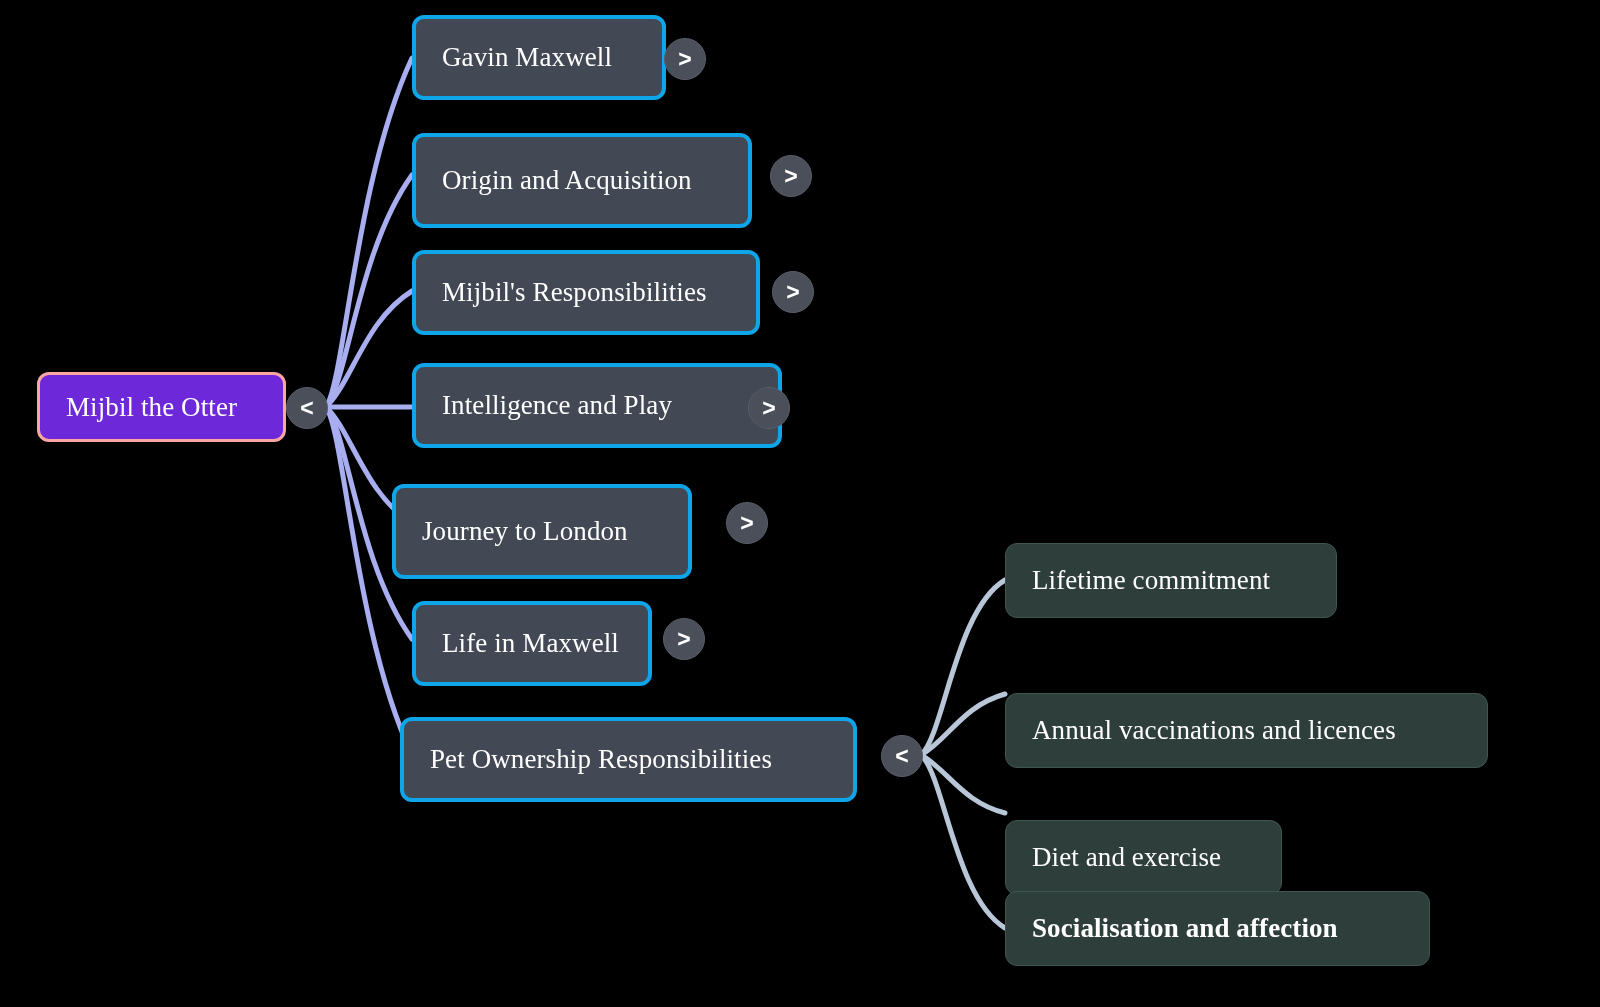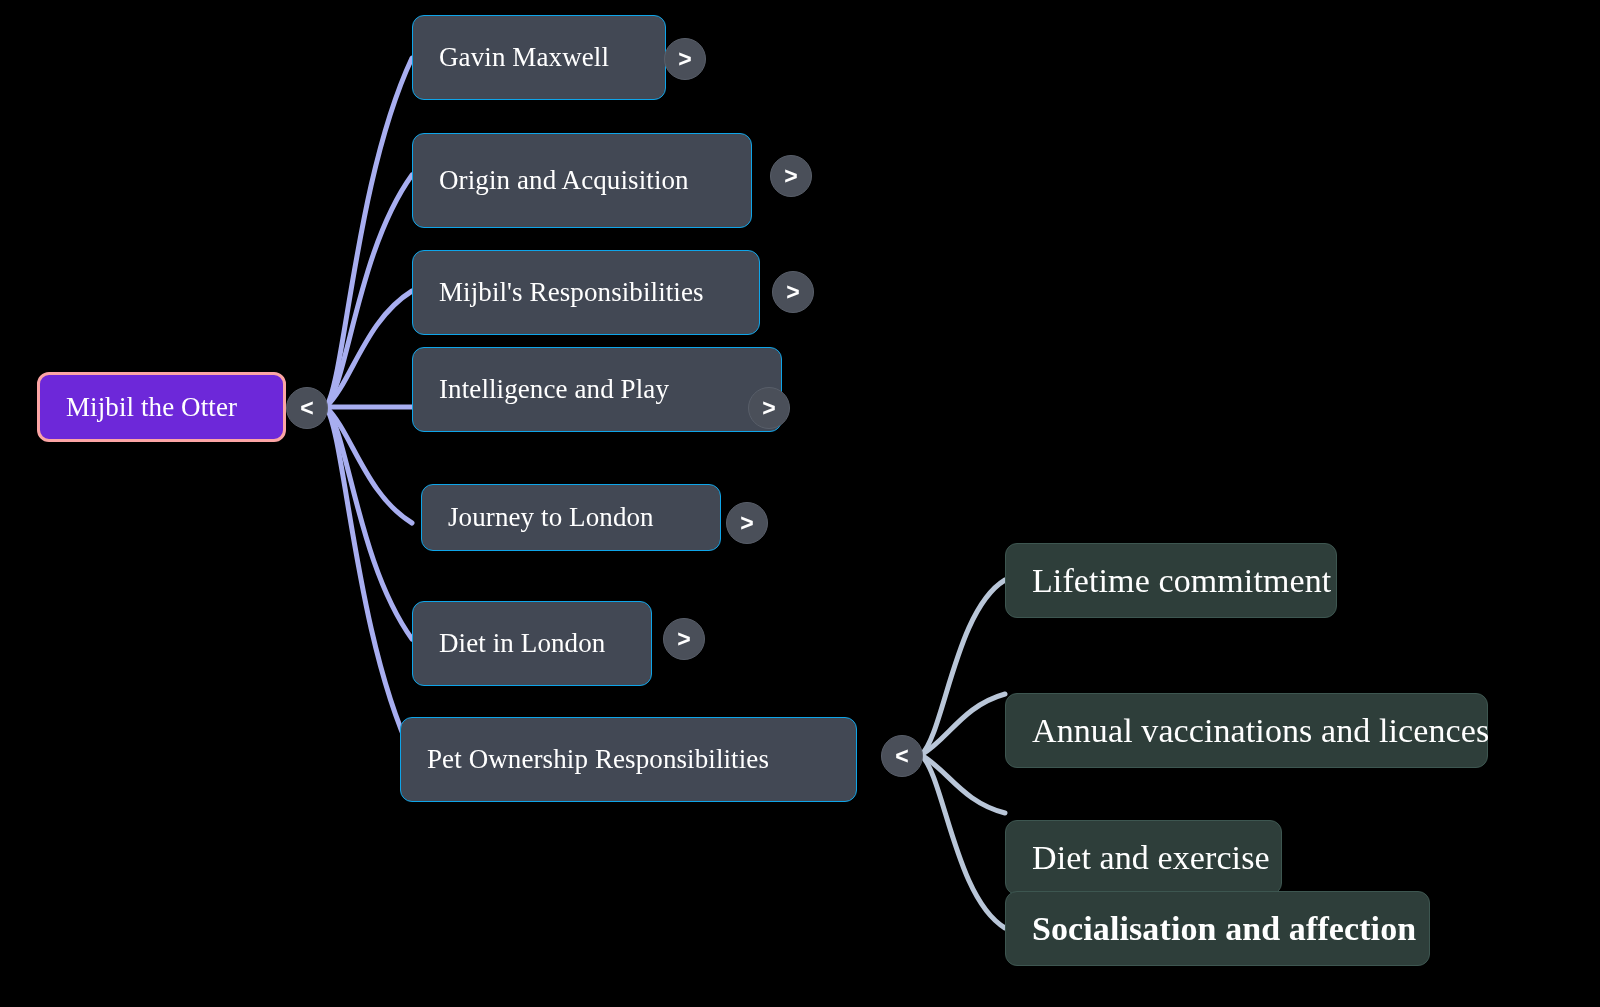--- a/index.html
+++ b/index.html
@@ -40,27 +40,27 @@
     letter-spacing: 0.1px;
   }
   .node-root {
     background: #6d28d9;
     border: 3px solid #fca5a5;
     font-size: 27px;
     margin-left: 8px;
   }
   .node-branch {
     background: #424854;
-    border: 1px solid #0ea5e9;
+    border: 4px solid #0ea5e9;
     font-size: 27px;
   }
   .node-leaf {
     background: #2e3e3a;
     border: 1px solid #3d5650;
-    font-size: 34px;
+    font-size: 27px;
   }
   .toggle {
     position: absolute;
     width: 40px;
     height: 40px;
     border-radius: 50%;
     background: #4a4f59;
     border: 1px solid #585e69;
     color: #ffffff;
     display: flex;
@@ -118,36 +118,36 @@
     <span>&gt;</span>
   </div>
 
   <div class="node node-branch" style="left:412px; top:250px; width:348px; height:85px;">
     <span>Mijbil's Responsibilities</span>
   </div>
   <div class="toggle" style="left:772px; top:271px;">
     <span>&gt;</span>
   </div>
 
-  <div class="node node-branch" style="left:412px; top:347px; width:370px; height:85px;">
+  <div class="node node-branch" style="left:412px; top:363px; width:370px; height:85px;">
     <span>Intelligence and Play</span>
   </div>
   <div class="toggle" style="left:748px; top:387px;">
     <span>&gt;</span>
   </div>
 
-  <div class="node node-branch" style="left:421px; top:484px; width:300px; height:67px;">
+  <div class="node node-branch" style="left:392px; top:484px; width:300px; height:95px;">
     <span>Journey to London</span>
   </div>
   <div class="toggle" style="left:726px; top:502px;">
     <span>&gt;</span>
   </div>
 
   <div class="node node-branch" style="left:412px; top:601px; width:240px; height:85px;">
-    <span>Diet in London</span>
+    <span>Life in Maxwell</span>
   </div>
   <div class="toggle" style="left:663px; top:618px;">
     <span>&gt;</span>
   </div>
 
   <div class="node node-branch" style="left:400px; top:717px; width:457px; height:85px;">
     <span>Pet Ownership Responsibilities</span>
   </div>
   <div class="toggle" style="left:881px; top:735px;">
     <span>&lt;</span>

